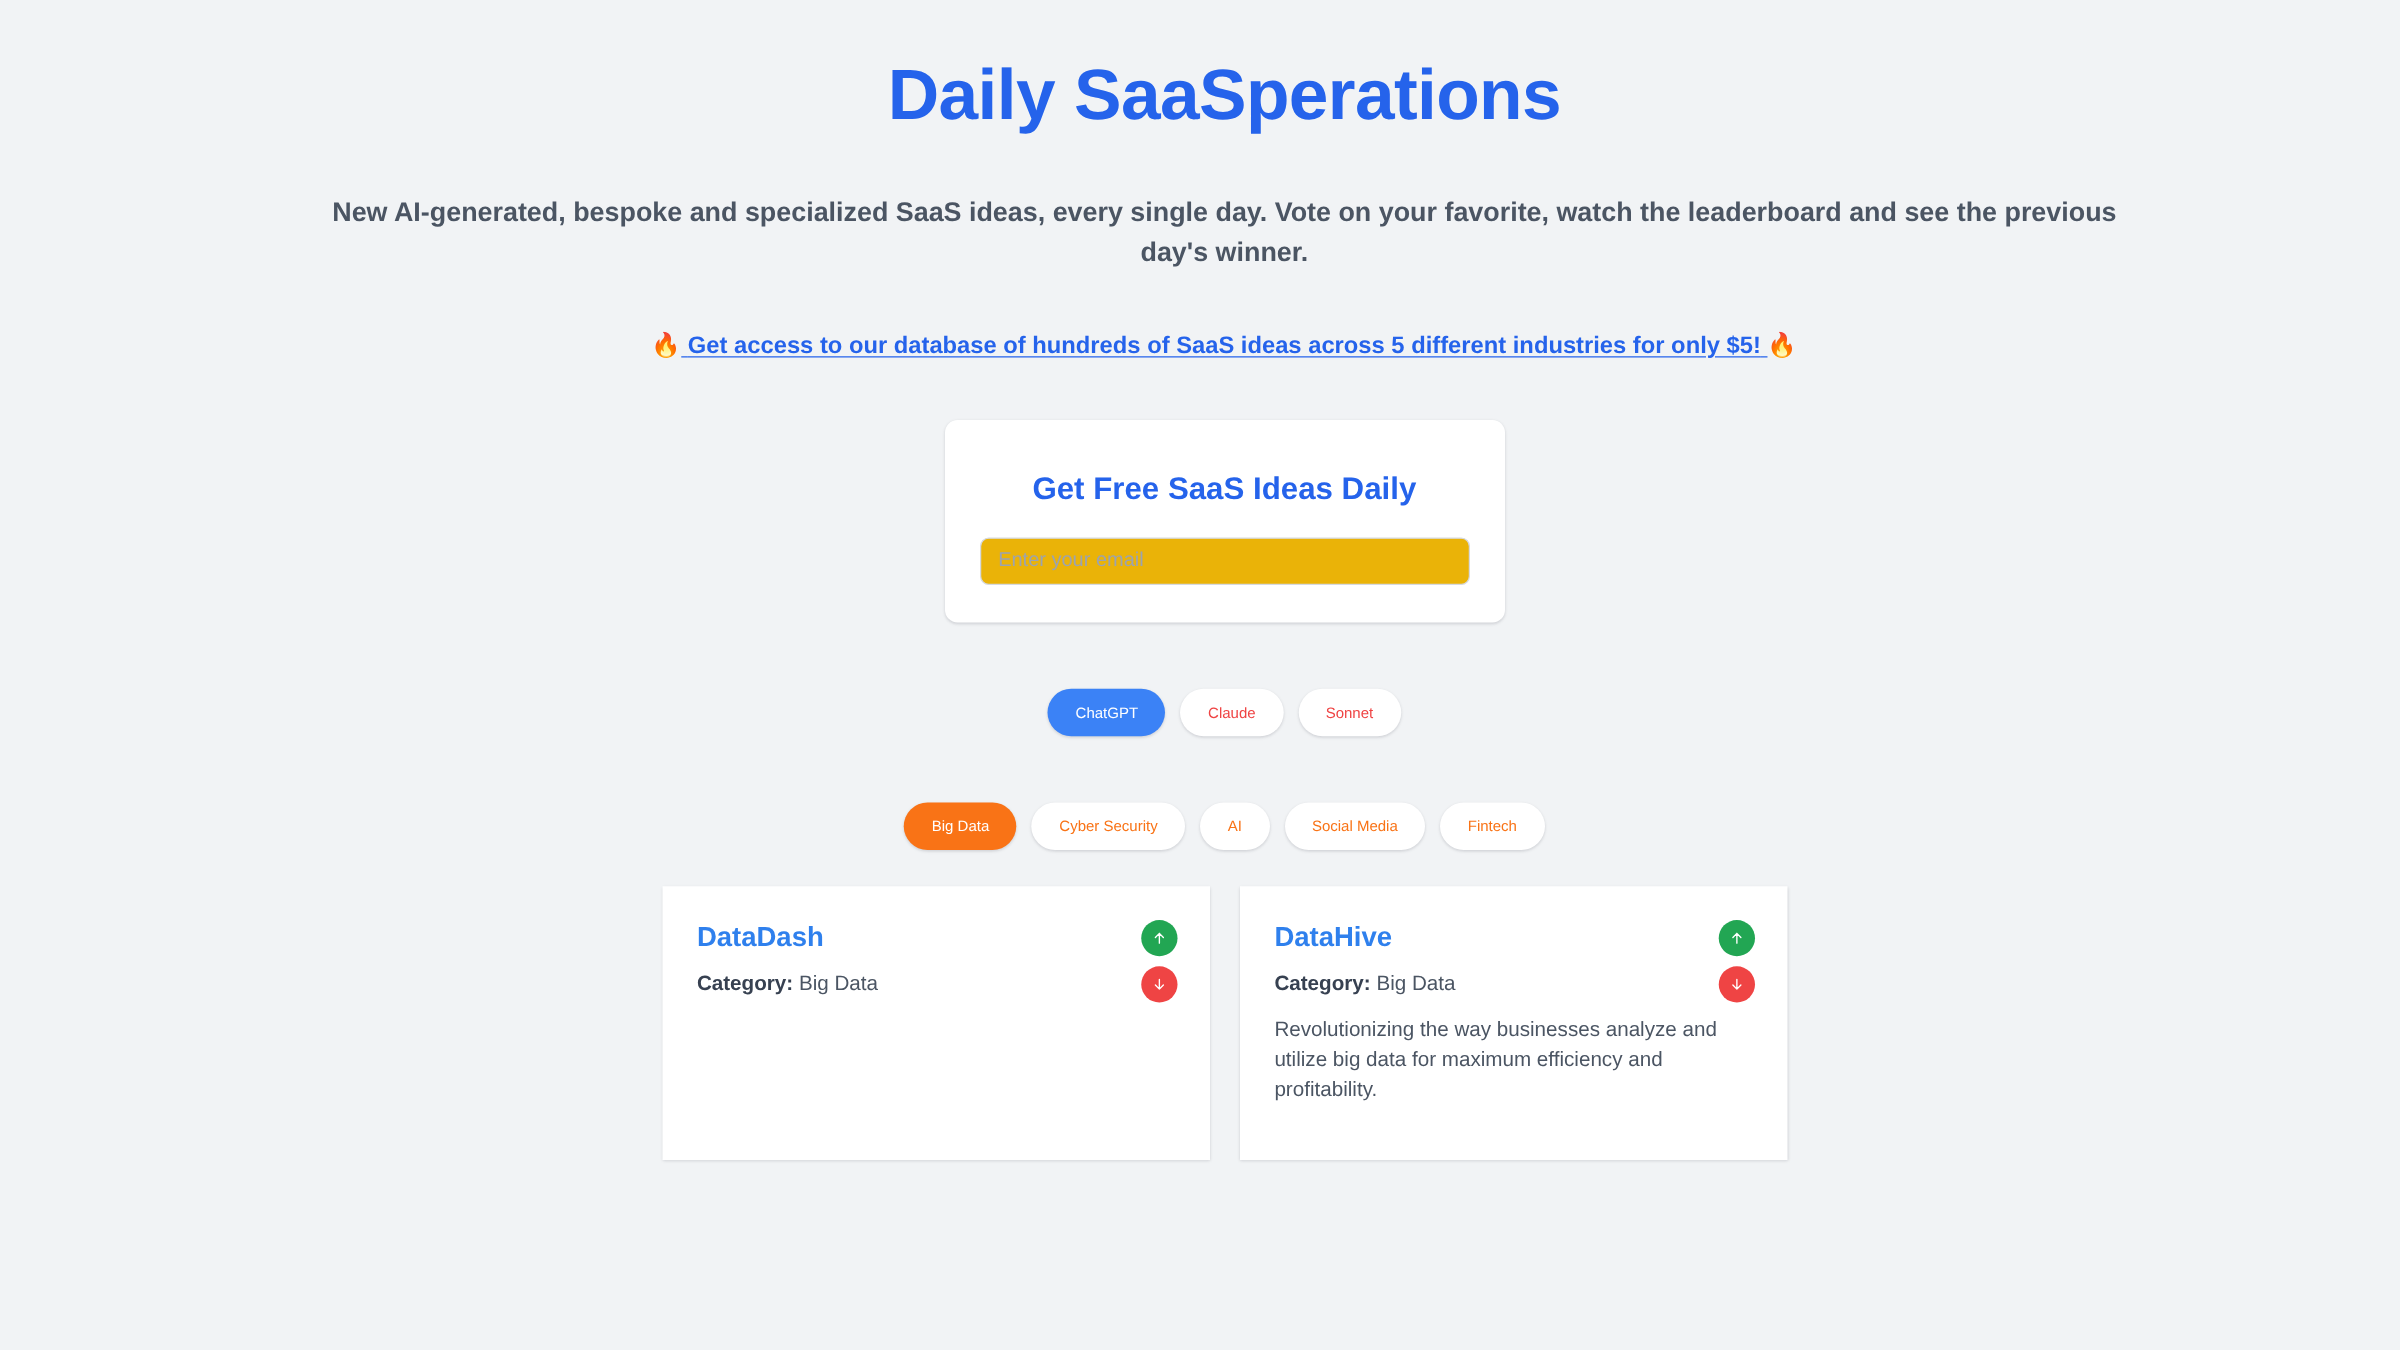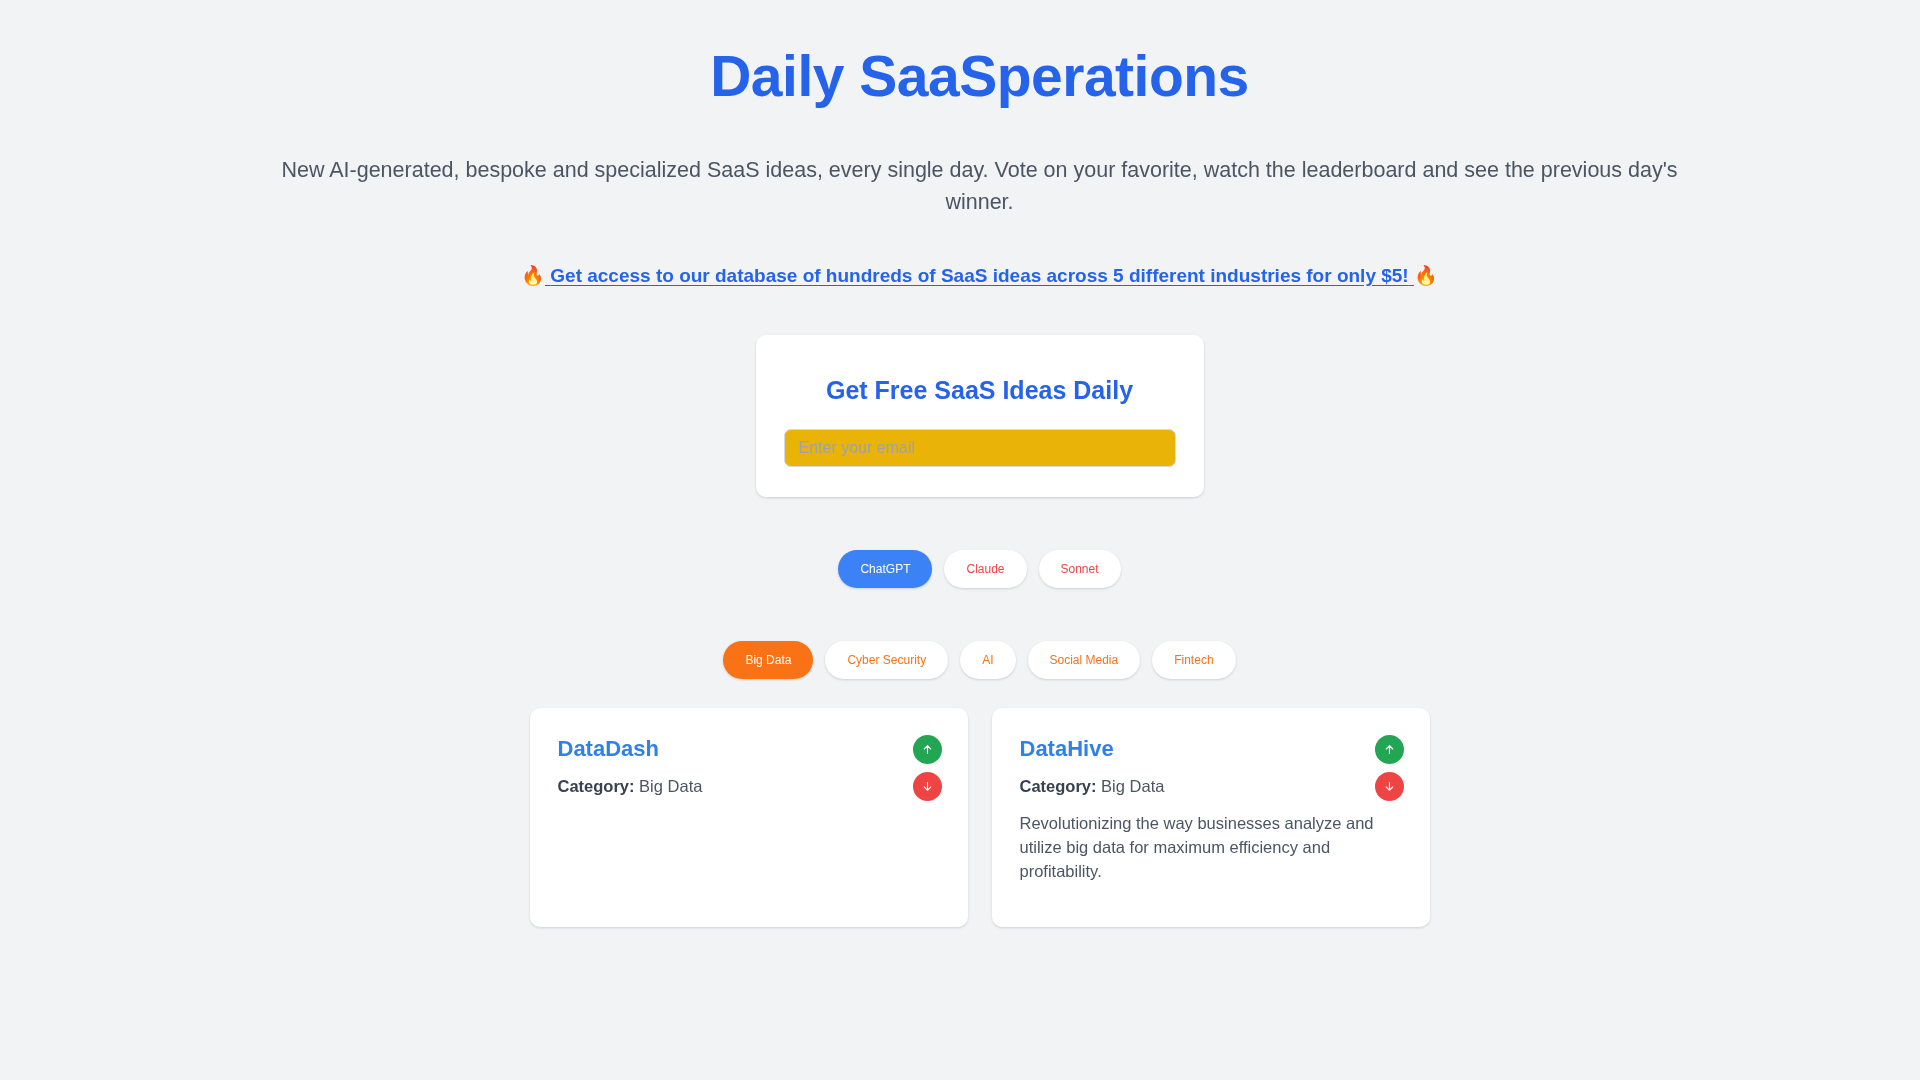--- a/index.html
+++ b/index.html
@@ -35,21 +35,21 @@
     margin: 0 0 0 0;
     text-align: center;
   }
   .subtitle {
     margin: 44px 0 0 0;
     width: 1470px;
     text-align: center;
     font-size: 21.5px;
     line-height: 32px;
     color: #4b5563;
-    font-weight: normal;
+    font-weight: bold;
   }
   .promo-wrap {
     margin-top: 46px;
     text-align: center;
   }
   .promo-link {
     font-size: 19px;
     font-weight: bold;
     color: #2563eb;
     text-decoration: underline;
@@ -143,21 +143,21 @@
     margin-top: 29px;
     display: flex;
     justify-content: center;
     gap: 24px;
   }
   .idea-card {
     position: relative;
     width: 438px;
     box-sizing: border-box;
     background: #ffffff;
-    border-radius: 10px;
+    border-radius: 0;
     box-shadow: 0 1px 3px rgba(16,24,40,0.10), 0 1px 2px rgba(16,24,40,0.06);
     padding: 28px 28px 44px 28px;
     min-height: 196px;
   }
   .idea-title {
     margin: 0;
     font-size: 22px;
     font-weight: bold;
     color: #2f80ed;
     padding-right: 60px;

